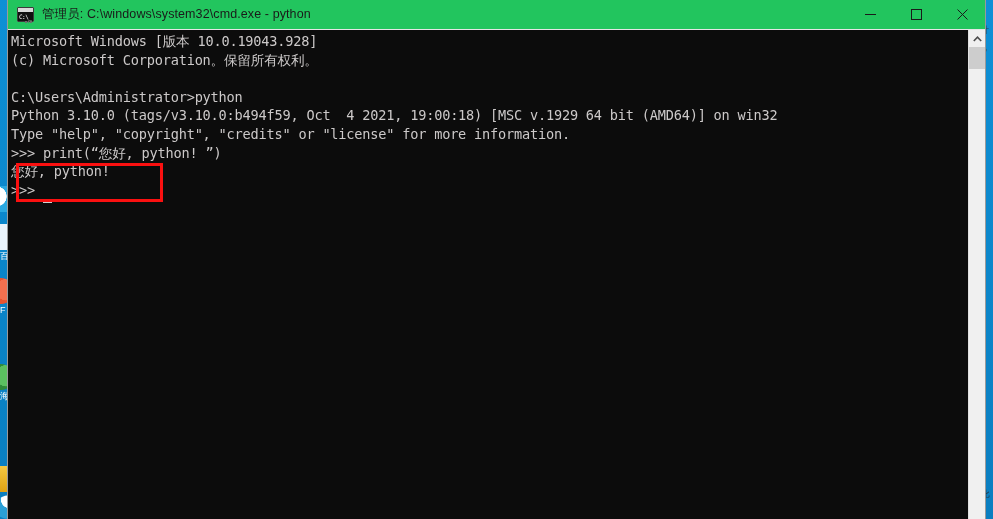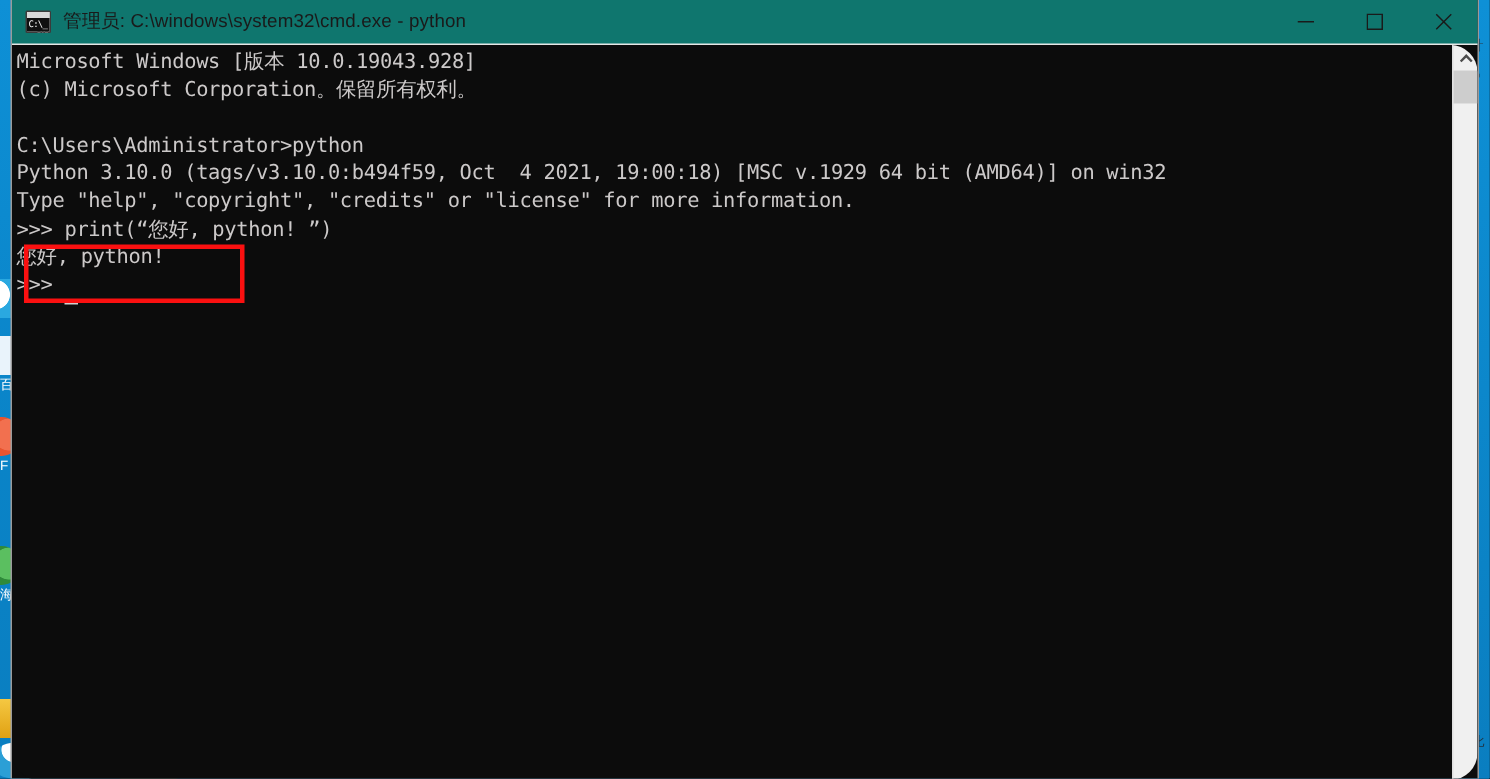--- a/index.html
+++ b/index.html
@@ -20,21 +20,21 @@
   
   #right-strip{position:absolute;right:0;top:0;width:13px;height:120px;color:#1b2a36;font-size:9px;line-height:12px;}
 
   
   #console-window{
     position:absolute;left:8px;top:0;width:977px;height:519px;
     background:#0c0c0c;
     box-shadow:0 0 0 1px #9a9a9a;
   }
   #titlebar{
-    position:relative;height:29px;background:#0f766e;
+    position:relative;height:29px;background:#22c55e;
     display:flex;align-items:center;
     border-bottom:1px solid #e6e6e6;
   }
   #app-icon{width:17px;height:15px;margin-left:9px;margin-right:8px;position:relative;flex:none;}
   #app-icon .frame{position:absolute;inset:0;background:#ffffff;border:1px solid #3b3b3b;border-radius:1px;}
   #app-icon .bar{position:absolute;left:1px;right:1px;top:1px;height:4px;background:#d9d9d9;}
   #app-icon .dots{position:absolute;right:2px;top:1.5px;width:8px;height:3px;}
   #app-icon .dots i{display:inline-block;width:1.5px;height:1.5px;background:#6a6a6a;margin-left:1px;}
   #app-icon .body{position:absolute;left:1px;right:1px;top:5px;bottom:1px;background:#101010;color:#ffffff;font-family:"DejaVu Sans Mono",monospace;font-size:6px;line-height:9px;padding-left:1px;letter-spacing:-0.5px;}
   #window-title{font-size:12.5px;color:#1a1a1a;letter-spacing:0.1px;white-space:nowrap;}
@@ -141,21 +141,21 @@
       </div>
       <div class="wc">
         <svg width="11" height="11" viewBox="0 0 11 11">
             <line x1="0.5" y1="0.5" x2="10.5" y2="10.5" stroke="#1a1a1a" stroke-width="1"></line>
             <line x1="10.5" y1="0.5" x2="0.5" y2="10.5" stroke="#1a1a1a" stroke-width="1"></line>
           </svg>
       </div>
     </div>
   </div>
 
-  <div id="console-body" style="background: rgb(12, 12, 12); border-radius: 18px;">
+  <div id="console-body" style="background: rgb(12, 12, 12);">
 
     <div id="console-text" style="color: rgb(204, 201, 201);">Microsoft Windows [版本 10.0.19043.928]
 (c) Microsoft Corporation。保留所有权利。
 
 C:\Users\Administrator&gt;python
 Python 3.10.0 (tags/v3.10.0:b494f59, Oct  4 2021, 19:00:18) [MSC v.1929 64 bit (AMD64)] on win32
 Type "help", "copyright", "credits" or "license" for more information.
 &gt;&gt;&gt; print(“您好, python! ”)
 您好, python!
 &gt;&gt;&gt;</div>

